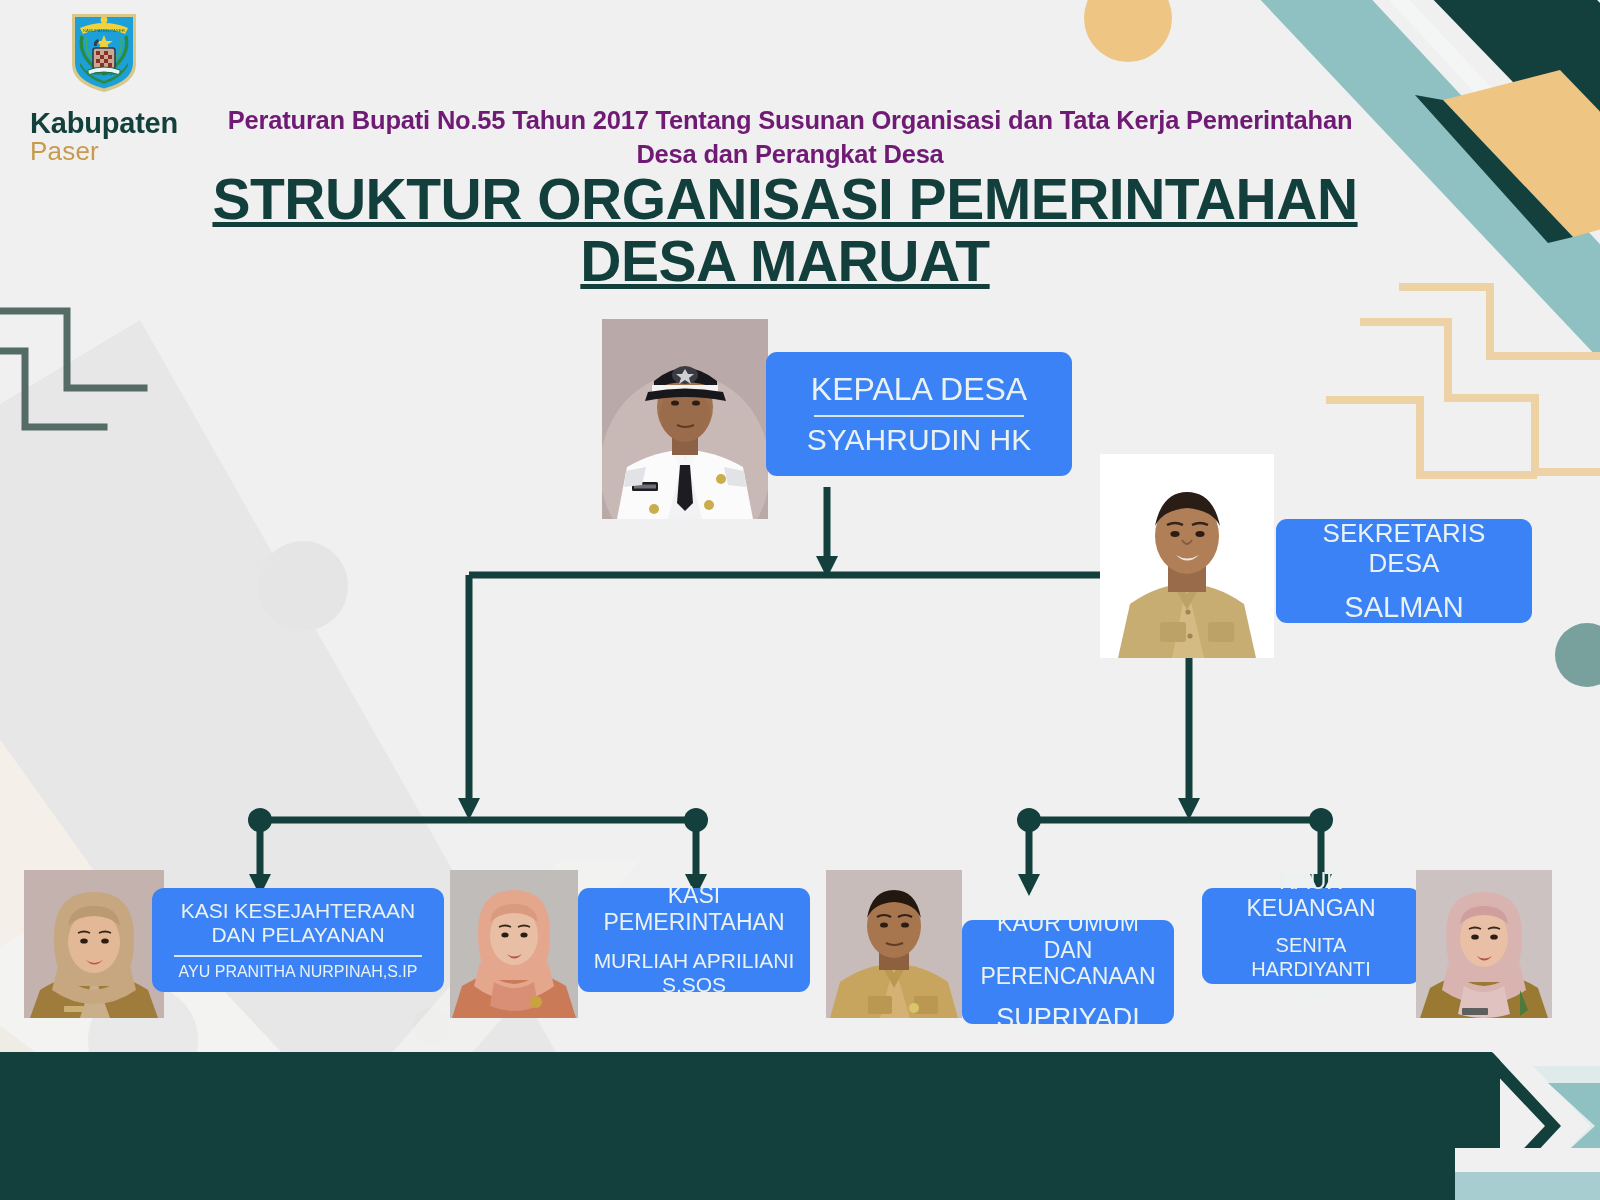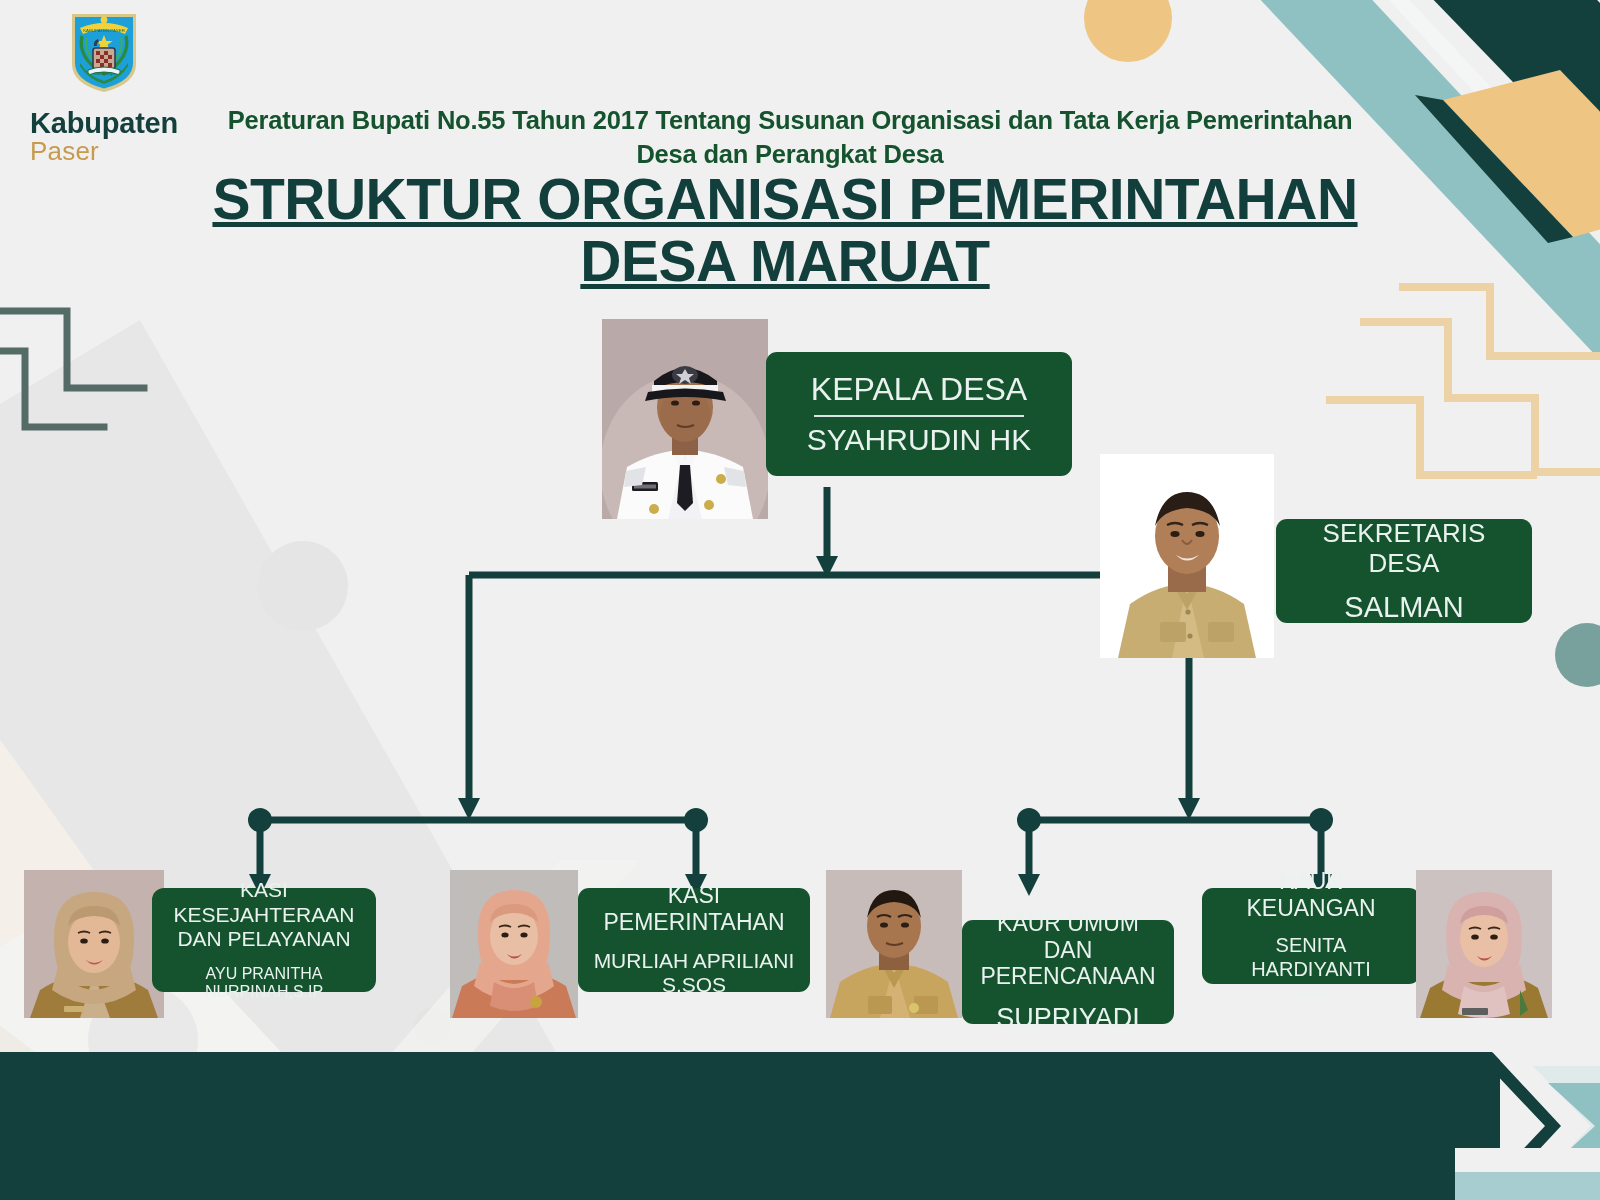--- a/index.html
+++ b/index.html
@@ -19,35 +19,35 @@
   
   .brand{position:absolute;left:30px;top:8px;display:flex;align-items:center;gap:14px;flex-direction:column;}
   .brand-crest{width:72px;height:86px;}
   .brand-text{line-height:1.04;}
   .brand-kab{font-size:29px;font-weight:bold;color:#133f3c;letter-spacing:-0.2px;}
   .brand-paser{font-size:26px;color:#c79a4e;letter-spacing:0.2px;}
 
   
   .subtitle{
     position:absolute;left:180px;top:104px;width:1220px;
-    text-align:center;font-size:25.5px;font-weight:bold;color:#14532d;
+    text-align:center;font-size:25.5px;font-weight:bold;color:#701a75;
     line-height:1.32;letter-spacing:-0.2px;
   }
   .maintitle{
     position:absolute;left:150px;top:168px;width:1270px;
     text-align:center;font-size:57px;font-weight:bold;color:#123f3c;
     line-height:1.09;letter-spacing:-0.5px;text-decoration:underline;
   }
 
   
   .photo{position:absolute;overflow:hidden;background:#d8d2d0;}
   .photo svg{display:block;width:100%;height:100%;}
 
   .card{
-    position:absolute;background:#14532d;border-radius:11px;
+    position:absolute;background:#3b82f6;border-radius:11px;
     color:#eaf2f0;display:flex;flex-direction:column;
     align-items:center;justify-content:center;
     box-sizing:border-box;
   }
   .card .role{font-weight:400;text-align:center;line-height:1.16;}
   .card .rule{background:#d9e6e3;height:2px;margin:7px 0 6px 0;}
   .card .person{font-weight:400;text-align:center;line-height:1.16;}
 
   
   .bottombar{position:absolute;left:0;top:1052px;width:1600px;height:148px;}
@@ -278,21 +278,21 @@
       <path d="M44 56 Q46 36 70 36 Q94 36 96 56 Q86 46 70 46 Q54 46 44 56 Z" fill="#bb9a72"></path>
       <path d="M34 96 Q46 118 70 120 Q94 118 106 96 L112 120 Q92 134 70 134 Q48 134 28 120 Z" fill="#c6a77f"></path>
       <ellipse cx="60" cy="71" rx="3.8" ry="2.6" fill="#2b1d14"></ellipse>
       <ellipse cx="81" cy="71" rx="3.8" ry="2.6" fill="#2b1d14"></ellipse>
       <path d="M54 63 Q60 60 66 63" stroke="#3a281b" stroke-width="1.8" fill="none"></path>
       <path d="M75 63 Q81 60 87 63" stroke="#3a281b" stroke-width="1.8" fill="none"></path>
       <path d="M62 90 Q70 96 79 90 Q70 99 62 90 Z" fill="#c0544e"></path>
       <rect x="40" y="136" width="20" height="6" rx="1" fill="#cbb071"></rect>
     </svg>
   </div>
-  <div class="card" style="left:152px;top:888px;width:224px;height:104px;padding:8px 8px;border-radius:12px;">
+  <div class="card" style="left:152px;top:888px;width:292px;height:104px;padding:8px 8px;border-radius:12px;">
     <div class="role" style="font-size:21px;">KASI KESEJAHTERAAN DAN PELAYANAN</div>
     <div class="rule" style="width:248px;"></div>
     <div class="person" style="font-size:16px;">AYU PRANITHA NURPINAH,S.IP</div>
   </div>
 
   <div class="photo" style="left:450px;top:870px;width:128px;height:148px;">
     <svg viewBox="0 0 128 148" preserveAspectRatio="xMidYMid slice">
       <rect width="128" height="148" fill="#bfbcba"></rect>
       <path d="M2 148 L12 116 Q38 100 64 100 Q90 100 116 116 L126 148 Z" fill="#cb7a58"></path>
       <path d="M28 62 Q28 20 64 20 Q100 20 100 62 Q100 98 86 110 L42 110 Q28 98 28 62 Z" fill="#e4a78e"></path>

